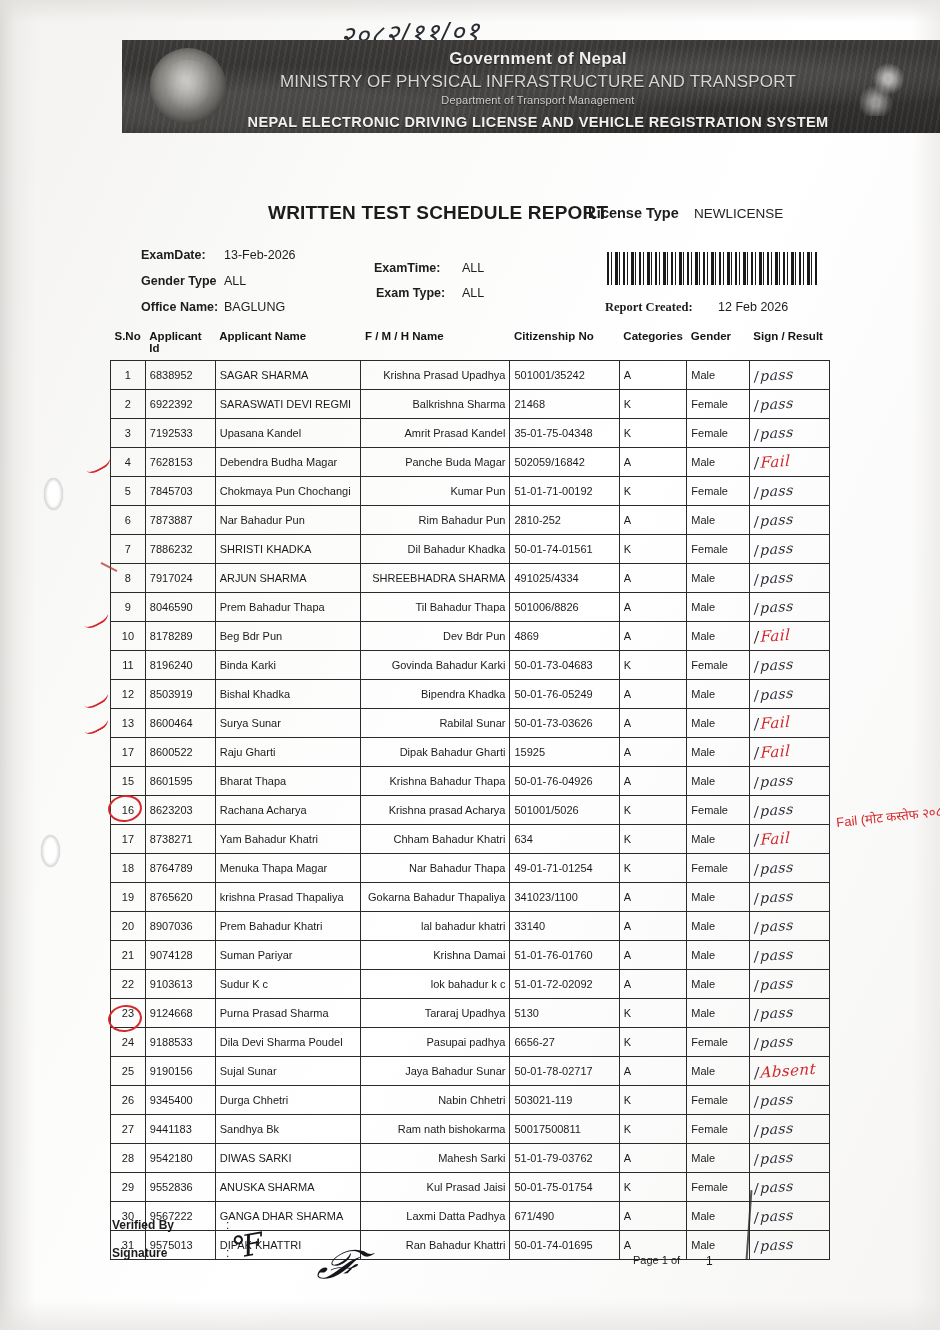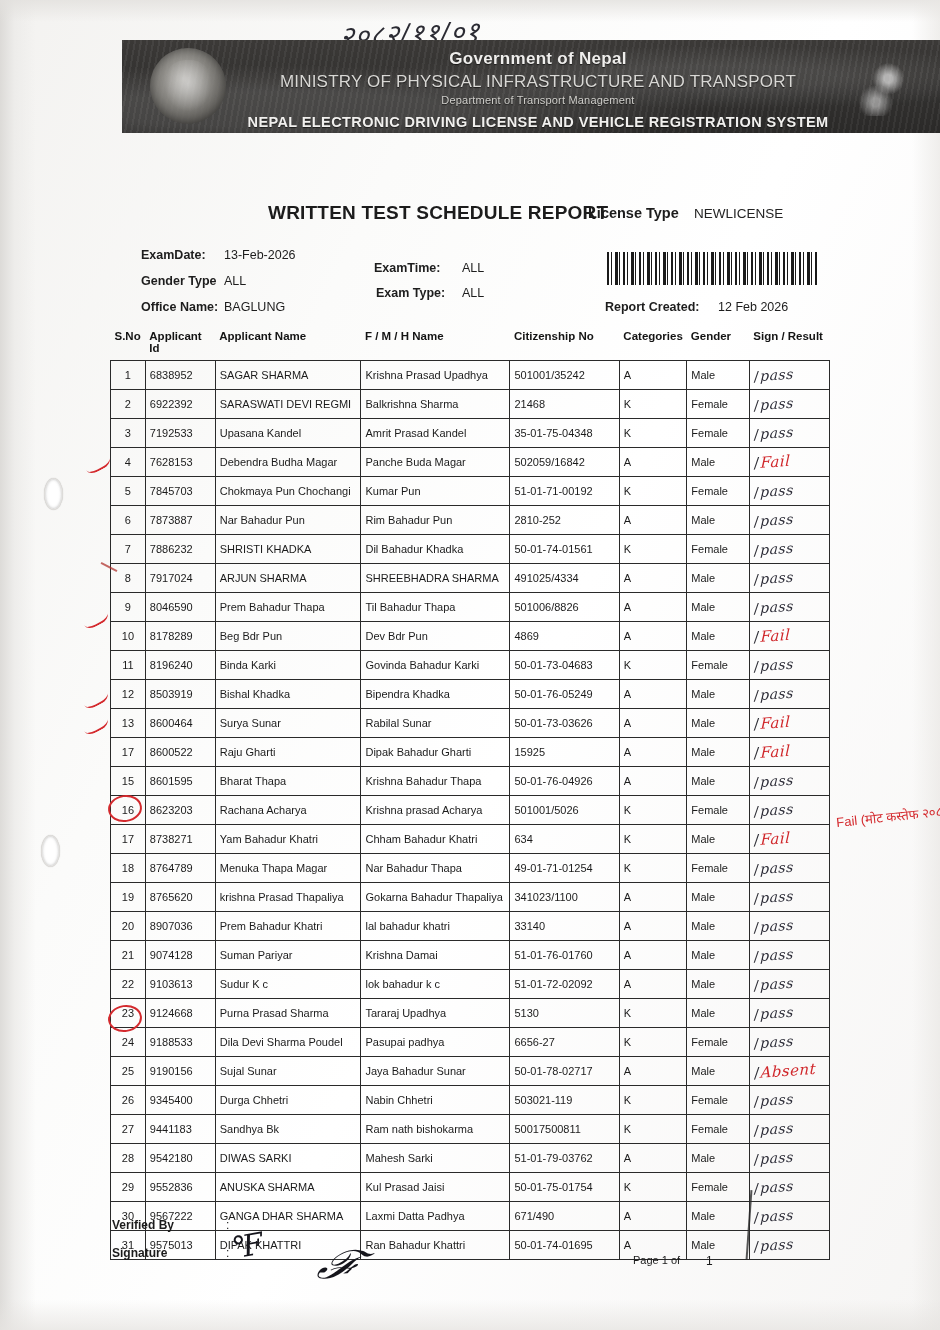--- a/index.html
+++ b/index.html
@@ -145,21 +145,21 @@
   .m1l { left: 141px; top: 0; }
   .m1v { left: 224px; top: 0; }
   .m2l { left: 141px; top: 26px; }
   .m2v { left: 224px; top: 26px; }
   .m3l { left: 141px; top: 52px; }
   .m3v { left: 224px; top: 52px; }
   .m4l { left: 374px; top: 13px; }
   .m4v { left: 462px; top: 13px; }
   .m5l { left: 376px; top: 38px; }
   .m5v { left: 462px; top: 38px; }
-  .m6l { left: 605px; top: 52px; }
+  .m6l { left: 605px; top: 52px; font-family: Liberation Serif, serif; }
   .m6v { left: 718px; top: 52px; }
 
   
   .barcode {
     position: absolute; left: 607px; top: 252px;
     width: 212px; height: 33px;
     background-image: repeating-linear-gradient(90deg,
       #1a1a1a 0px, #1a1a1a 2px, #ffffff 2px, #ffffff 4px,
       #1a1a1a 4px, #1a1a1a 5px, #ffffff 5px, #ffffff 8px,
       #1a1a1a 8px, #1a1a1a 11px, #ffffff 11px, #ffffff 12px,
@@ -187,21 +187,21 @@
   table.report td {
     border: 1px solid #2a2a2a;
     padding: 5px 4px;
     height: 18px;
     vertical-align: middle;
     background: transparent;
   }
   .c-sno { width: 26px; text-align: center; }
   .c-id { width: 64px; }
   .c-name { width: 160px; }
-  .c-fmh { width: 158px; }
+  .c-fmh { width: 158px; text-align: right; }
   .c-cit { width: 110px; }
   .c-cat { width: 46px; }
   .c-gen { width: 58px; }
   .c-sign { width: 74px; }
 
   th.c-sno, th.c-id, th.c-name, th.c-fmh, th.c-cit, th.c-cat, th.c-gen, th.c-sign {
     padding-left: 2px;
   }
   th.c-sign { text-align: left; }
 

